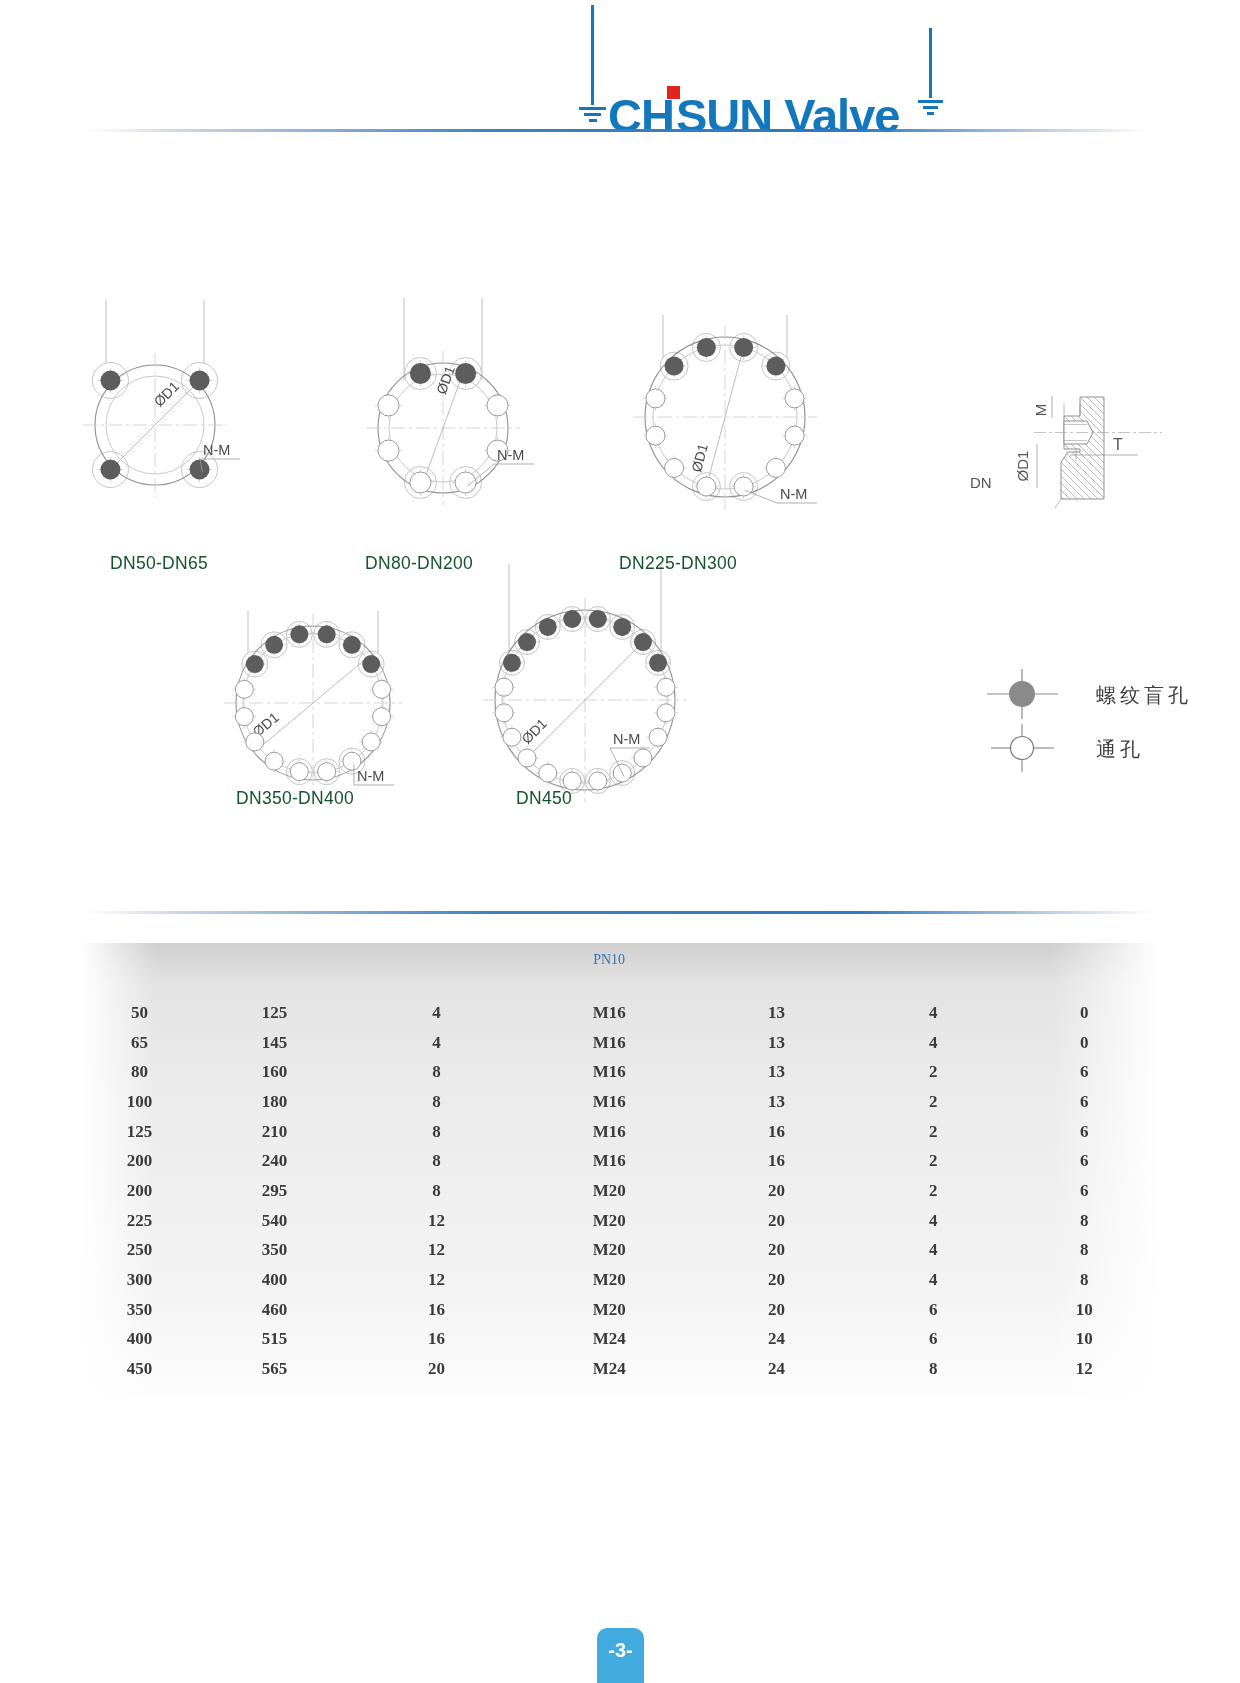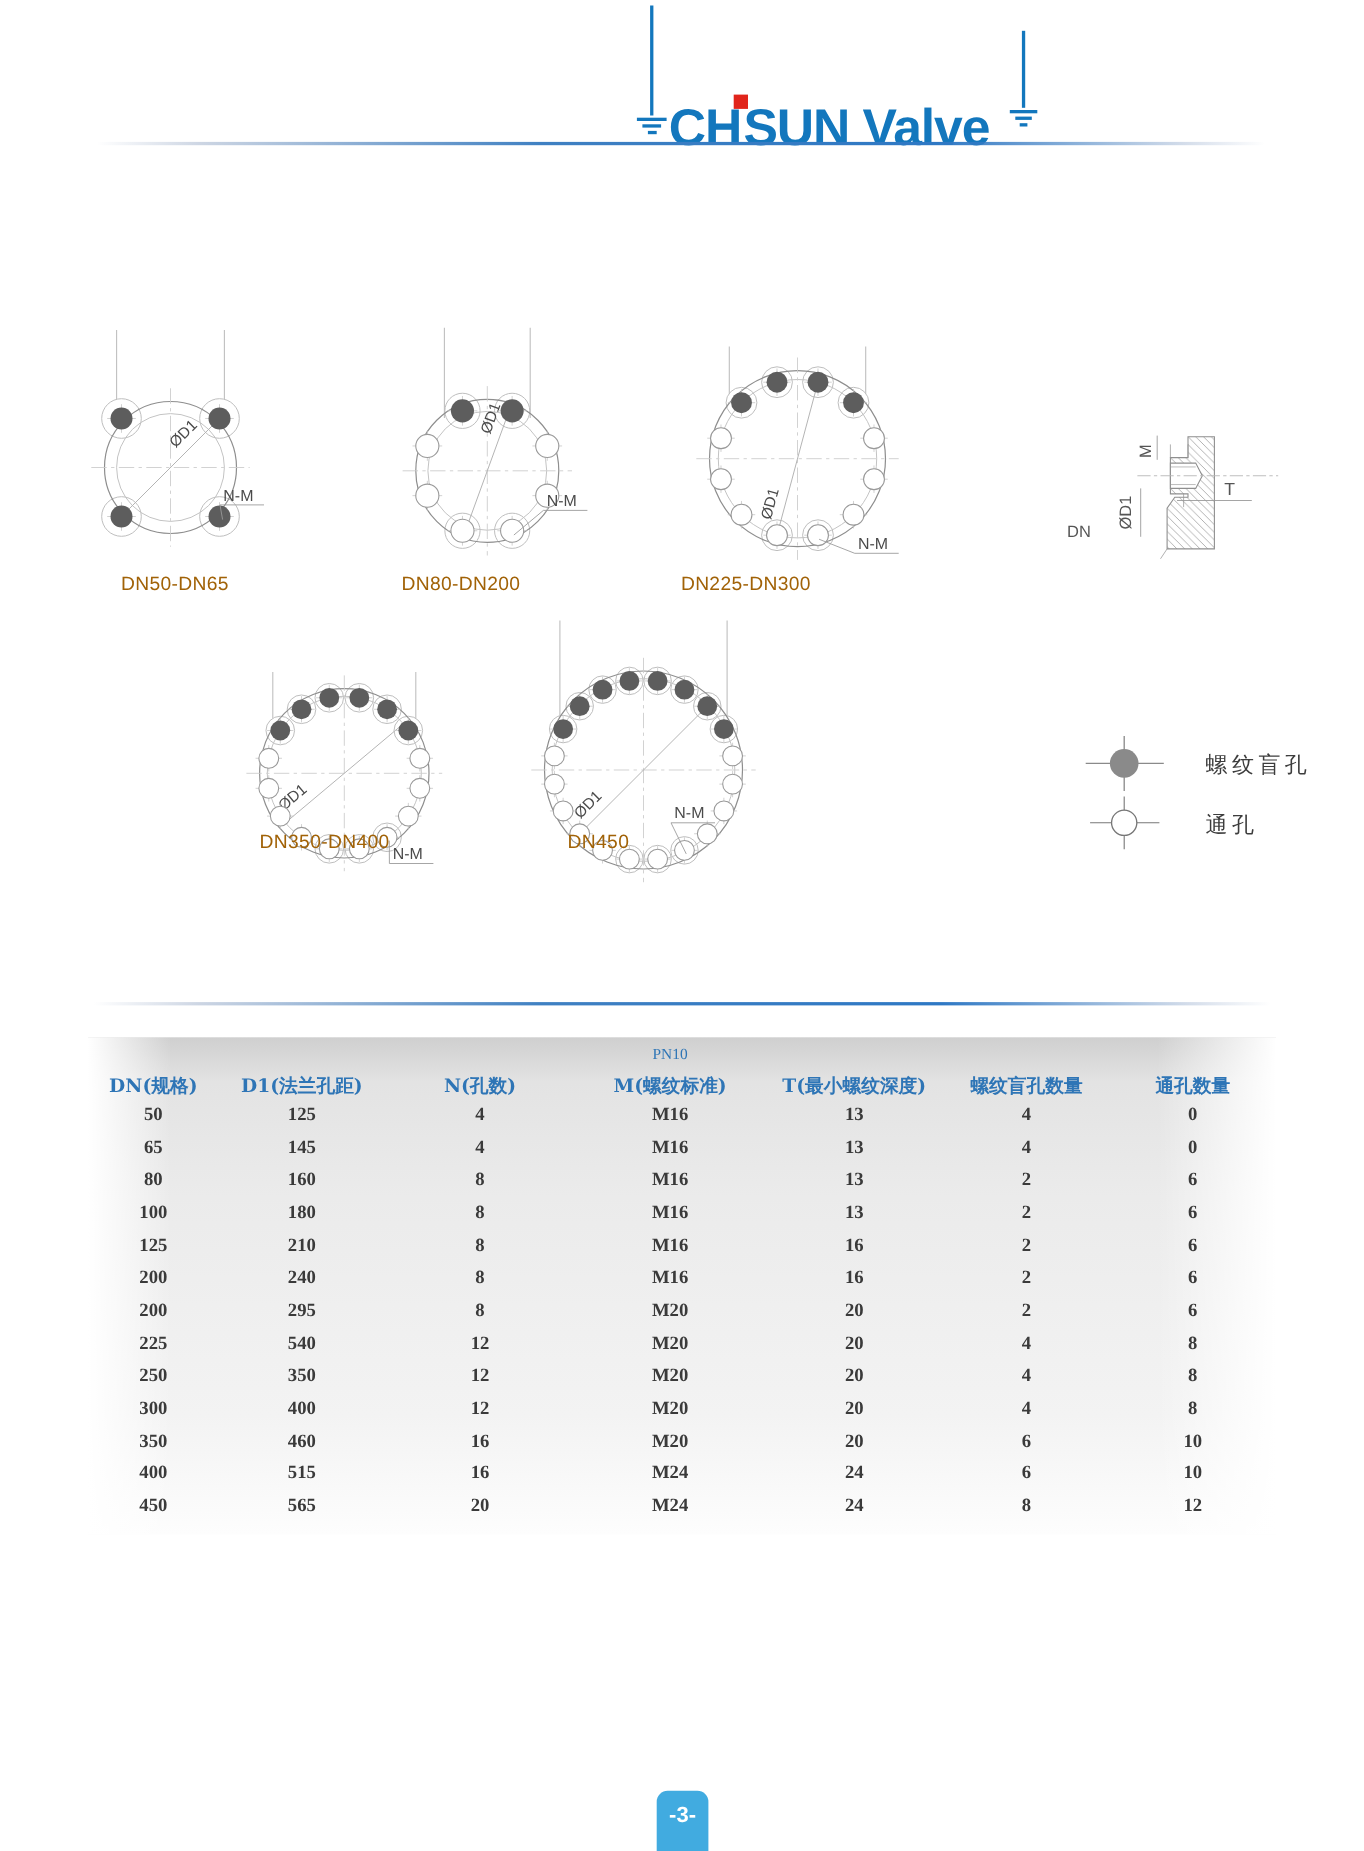--- a/index.html
+++ b/index.html
@@ -19,21 +19,21 @@
 
   
   .title-banner{position:absolute;left:75px;top:211px;width:1086px;height:36px;
         background:linear-gradient(90deg,rgba(255,255,255,0) 0%,rgba(255,255,255,0) 76%,rgba(255,255,255,.95) 98%),
                    linear-gradient(180deg,#c7c7c7 0%,#d9d9d9 45%,#efefef 100%);}
   .title-text{position:absolute;left:12px;top:4px;font-family:"DejaVu Serif",serif;
         font-size:22px;font-weight:600;color:#2e75b6;letter-spacing:1.5px;}
 
   
   .dsvg{position:absolute;}
-  .caption{position:absolute;font-size:17.5px;color:#a16207;letter-spacing:.3px;}
+  .caption{position:absolute;font-size:17.5px;color:#14532d;letter-spacing:.3px;margin-top:33px;}
 
   
   .legend-label{position:absolute;font-family:"DejaVu Serif",serif;font-size:20px;color:#3d3d3d;letter-spacing:4px;}
 
   
   .tbl-divider{position:absolute;left:85px;top:911px;width:1070px;height:3px;
         background:linear-gradient(90deg,rgba(100,130,170,0) 0%,rgba(110,135,175,.35) 9%,
         #3f80c2 38%,#2e78c4 72%,rgba(110,140,185,.3) 93%,rgba(110,140,185,0) 100%);}
   .tbl-backdrop{position:absolute;left:80px;top:943px;width:1080px;height:452px;
         background:linear-gradient(90deg,#fff 0%,rgba(255,255,255,0) 7%,rgba(255,255,255,0) 90%,#fff 100%),
@@ -401,29 +401,20 @@
   <div class="tbl-backdrop"></div>
   <div id="pn10-row" class="grid">
       <div></div>
       <div></div>
       <div></div>
       <div>PN10</div>
       <div></div>
       <div></div>
       <div></div>
     </div>
-  <div id="table-head" class="grid">
-      <div>DN(规格)</div>
-      <div>D1(法兰孔距)</div>
-      <div>N(孔数)</div>
-      <div>M(螺纹标准)</div>
-      <div>T(最小螺纹深度)</div>
-      <div>螺纹盲孔数量</div>
-      <div>通孔数量</div>
-    </div>
   <div id="table-body" class="grid">
       <div>50</div>
       <div>125</div>
       <div>4</div>
       <div>M16</div>
       <div>13</div>
       <div>4</div>
       <div>0</div>
       <div>65</div>
       <div>145</div>

